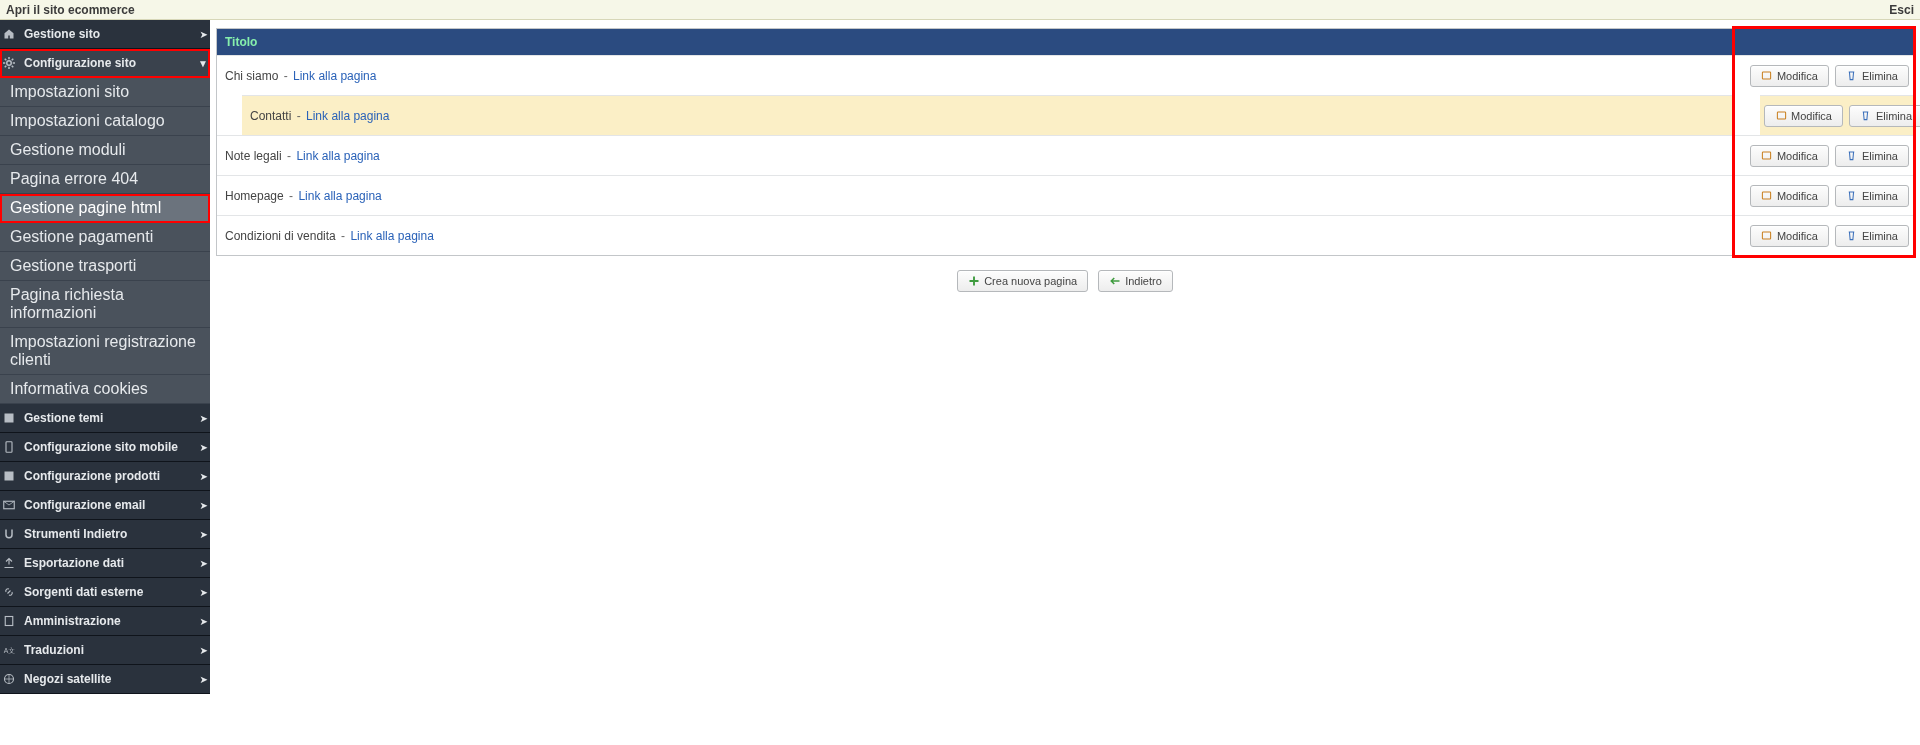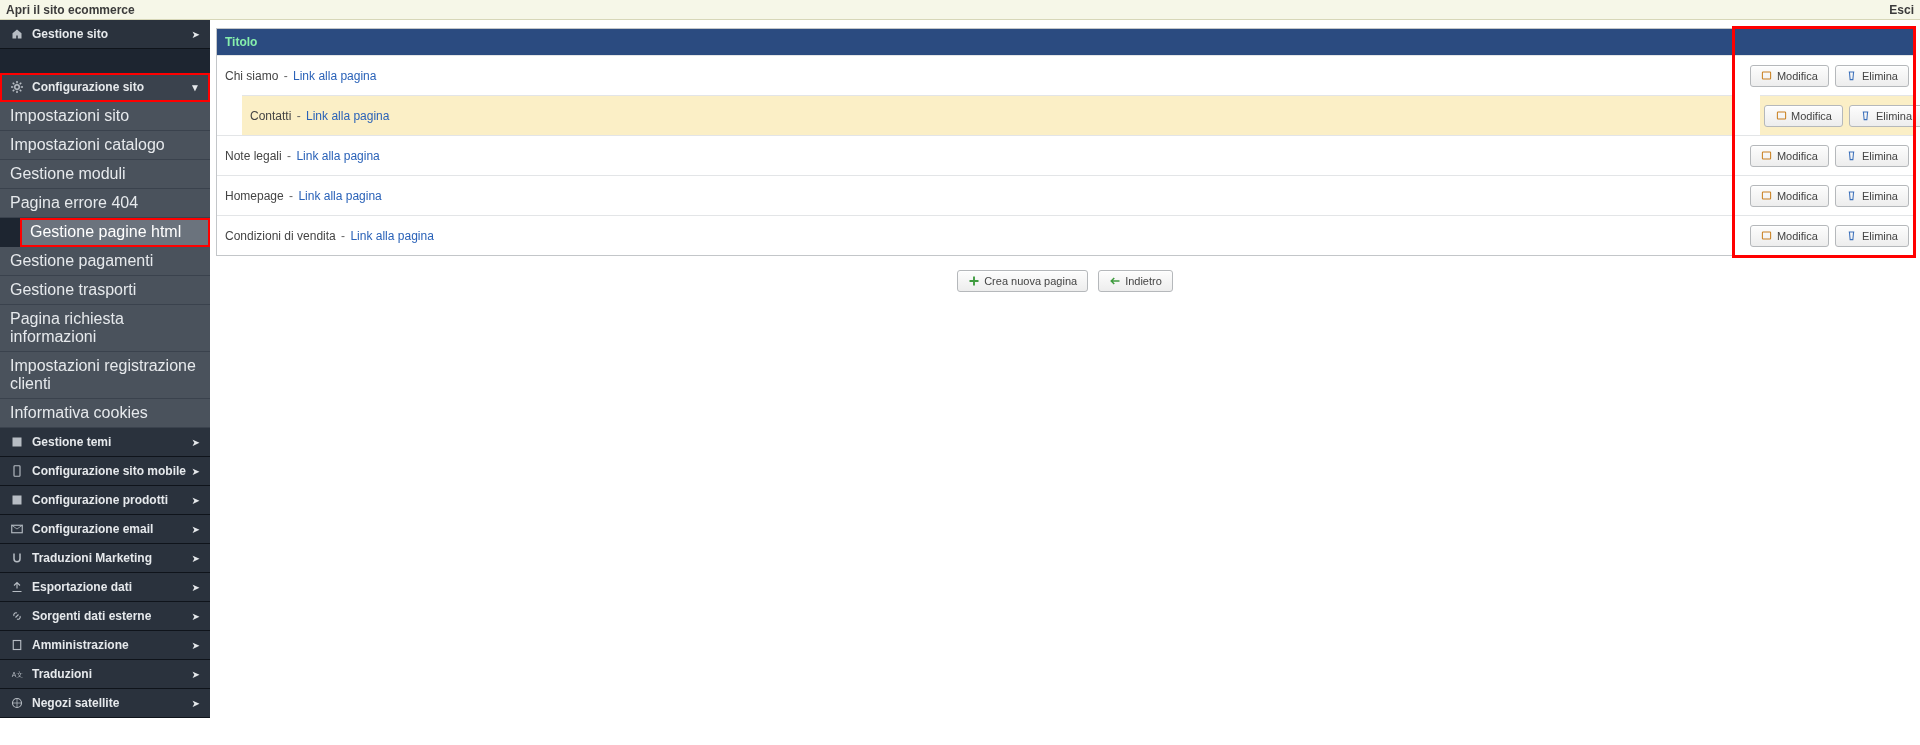--- a/index.html
+++ b/index.html
@@ -23,42 +23,42 @@
   
   .sidebar {
     width: 210px;
     background: #1d2530;
     color: #c8cdd3;
     font-size: 12px;
   }
   .nav-item {
     display: flex;
     align-items: center;
-    padding: 7px 10px;
+    padding: 7px 2px;
     border-bottom: 1px solid #0f141b;
     background: #2a323d;
     cursor: pointer;
     position: relative;
   }
   .nav-item .ico { width: 14px; height: 14px; margin-right: 8px; display:inline-flex; align-items:center; justify-content:center; }
   .nav-item .lbl { font-weight: bold; color: #e6e9ec; flex:1; }
   .nav-item .arrow { font-size: 10px; color: #e6e9ec; }
-  .nav-item.active { background: #3a424d; margin-top: 24px; }
+  .nav-item.active { background: #3a424d; }
   .nav-item.highlight { outline: 2px solid #ff0000; outline-offset: -2px; }
 
   .sub-item {
     padding: 5px 10px 5px 10px;
     background: #4a525c;
     color: #e6e9ec;
     border-bottom: 1px solid #3a424d;
     cursor: pointer;
     font-size: 16px;
   }
   .sub-item.selected { background: #6b737d; color: #fff; }
-  .sub-item.highlight { outline: 2px solid #ff0000; outline-offset: -2px; margin-left: 20px; }
+  .sub-item.highlight { outline: 2px solid #ff0000; outline-offset: -2px; }
 
   
   .main { flex: 1; padding: 8px 6px 6px 6px; }
 
   .table-wrap { border: 1px solid #c3c6c9; }
   .thead {
     background: #2b4b80;
     color: #86efac;
     display: flex;
     font-weight: bold;
@@ -190,21 +190,21 @@
         </span>
       <span class="lbl">Configurazione email</span>
       <span class="arrow">➤</span>
     </div>
     <div class="nav-item">
       <span class="ico">
           <svg viewBox="0 0 16 16" width="12" height="12">
             <path d="M4 2v7a4 4 0 008 0V2" fill="none" stroke="#b7bdc4" stroke-width="2"></path>
           </svg>
         </span>
-      <span class="lbl">Traduzioni Marketing</span>
+      <span class="lbl">Strumenti Indietro</span>
       <span class="arrow">➤</span>
     </div>
     <div class="nav-item">
       <span class="ico">
           <svg viewBox="0 0 16 16" width="12" height="12">
             <path d="M8 2v8M4 6l4-4 4 4M2 14h12" stroke="#b7bdc4" stroke-width="1.5" fill="none"></path>
           </svg>
         </span>
       <span class="lbl">Esportazione dati</span>
       <span class="arrow">➤</span>

